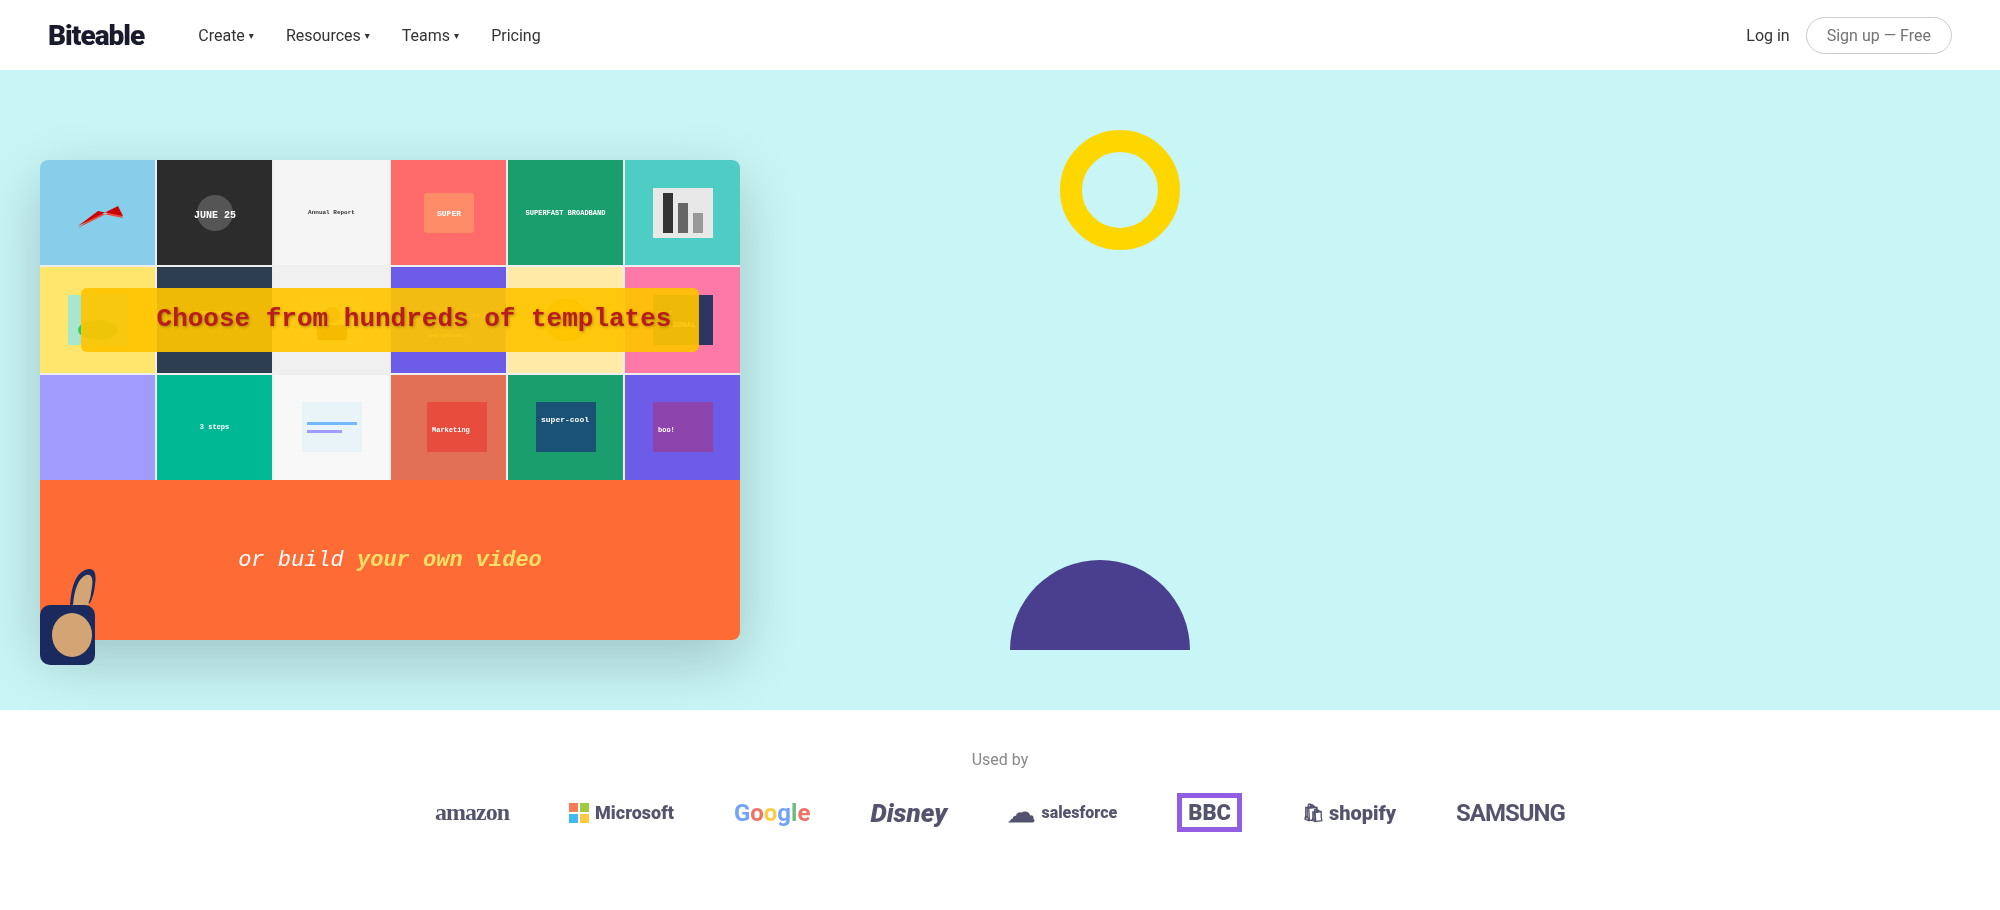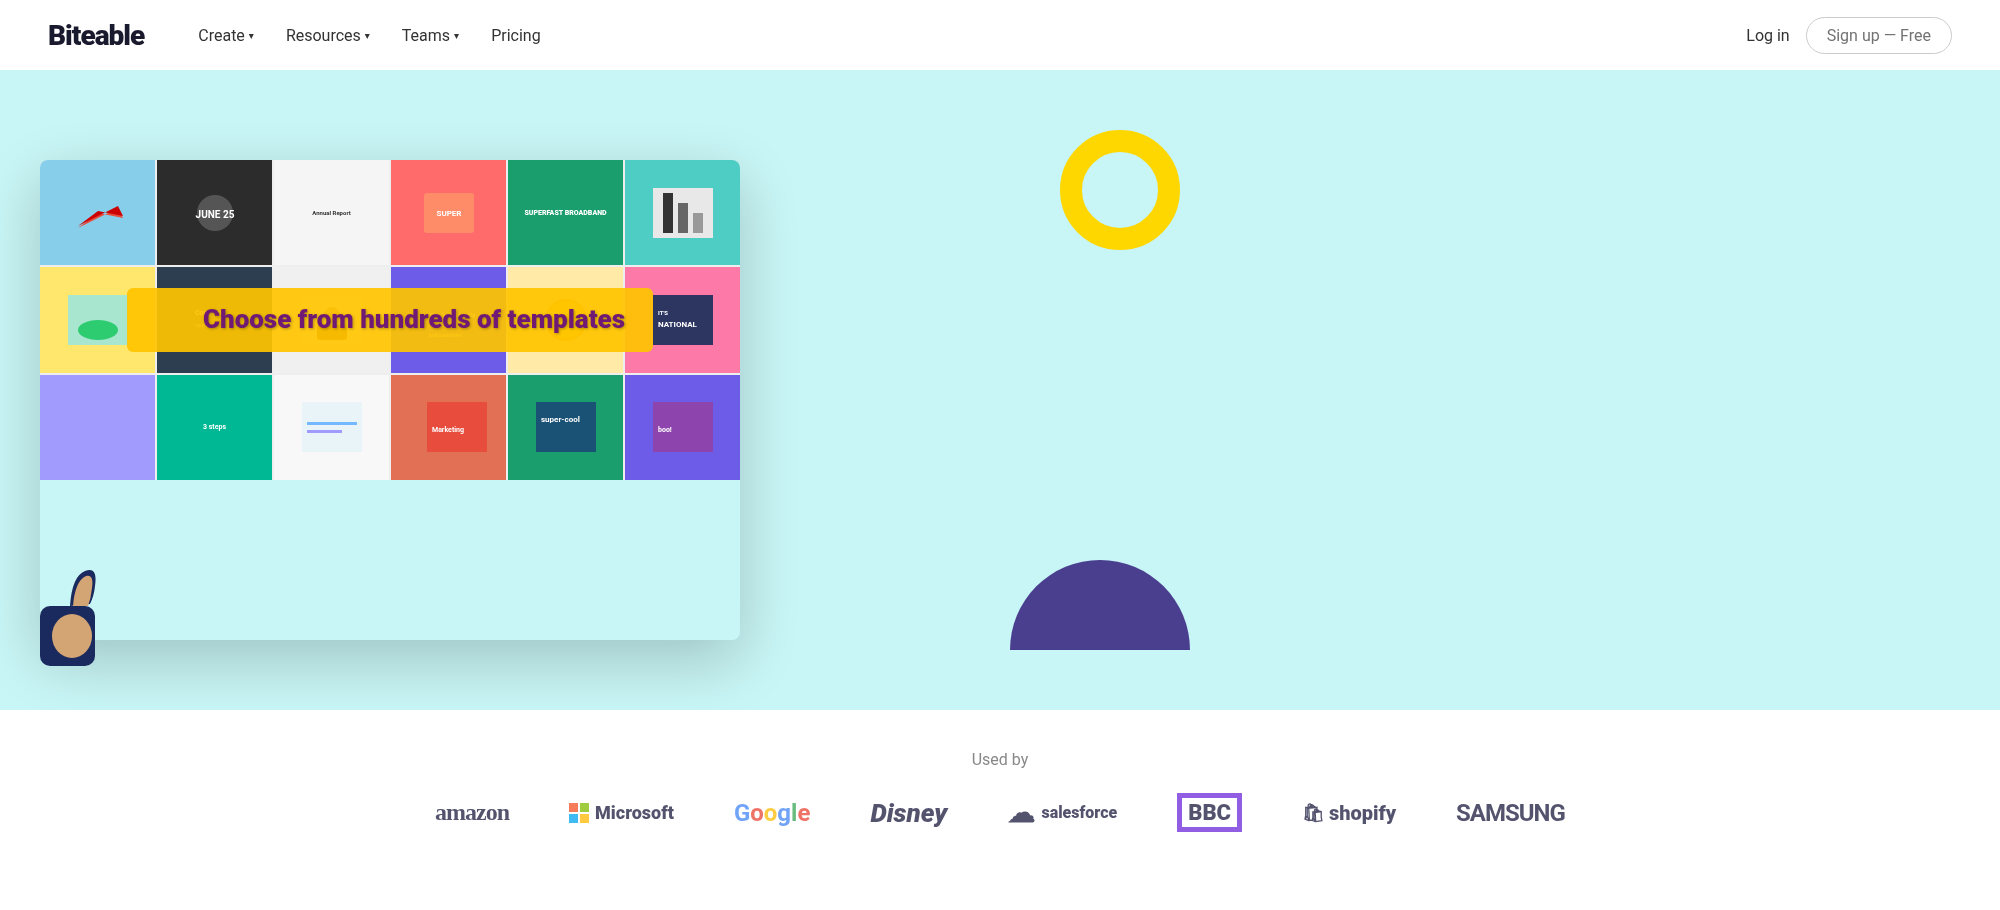--- a/index.html
+++ b/index.html
@@ -98,20 +98,21 @@
     }
 
     
     .hero-right {
       flex: 0 0 58%;
       position: relative;
       height: 600px;
       display: flex;
       align-items: center;
       justify-content: center;
+      font-family: Liberation Mono, monospace;
     }
 
     
     .collage-card {
       position: absolute;
       left: 40px;
       top: 50px;
       width: 700px;
       height: 480px;
       border-radius: 8px;
@@ -160,21 +161,21 @@
       align-items: center;
       justify-content: center;
     }
     .overlay-text-box {
       background: rgba(255, 196, 0, 0.92);
       padding: 16px 28px;
       border-radius: 6px;
       text-align: center;
     }
     .overlay-text-box h2 {
-      color: #701a75;
+      color: #b91c1c;
       font-size: 26px;
       font-weight: 900;
       line-height: 1.2;
       text-shadow: 1px 1px 3px rgba(0,0,0,0.3);
       margin-left: 48px;
     }
 
     
     .orange-bar {
       background: #ff6b35;
@@ -402,20 +403,26 @@
             </svg>
         </div>
       </div>
 
       <div class="collage-overlay">
         <div class="overlay-text-box">
           <h2>Choose from hundreds of templates</h2>
         </div>
       </div>
 
+      <div class="orange-bar">
+        <div class="orange-bar-text">
+          <em>or build</em>
+          <span> <span>your own video</span></span>
+        </div>
+      </div>
     </div>
 
     <div style="position:absolute; left:30px; bottom:20px; z-index:5;">
       <svg width="100" height="120" viewBox="0 0 100 120">
 
         <rect x="10" y="40" width="55" height="60" rx="10" fill="#1a2a5e"></rect>
 
         <path d="M40,40 Q42,10 55,5 Q68,0 65,20 Q64,30 60,38 L40,40 Z" fill="#1a2a5e"></path>
 
         <ellipse cx="42" cy="70" rx="20" ry="22" fill="#d4a574"></ellipse>

